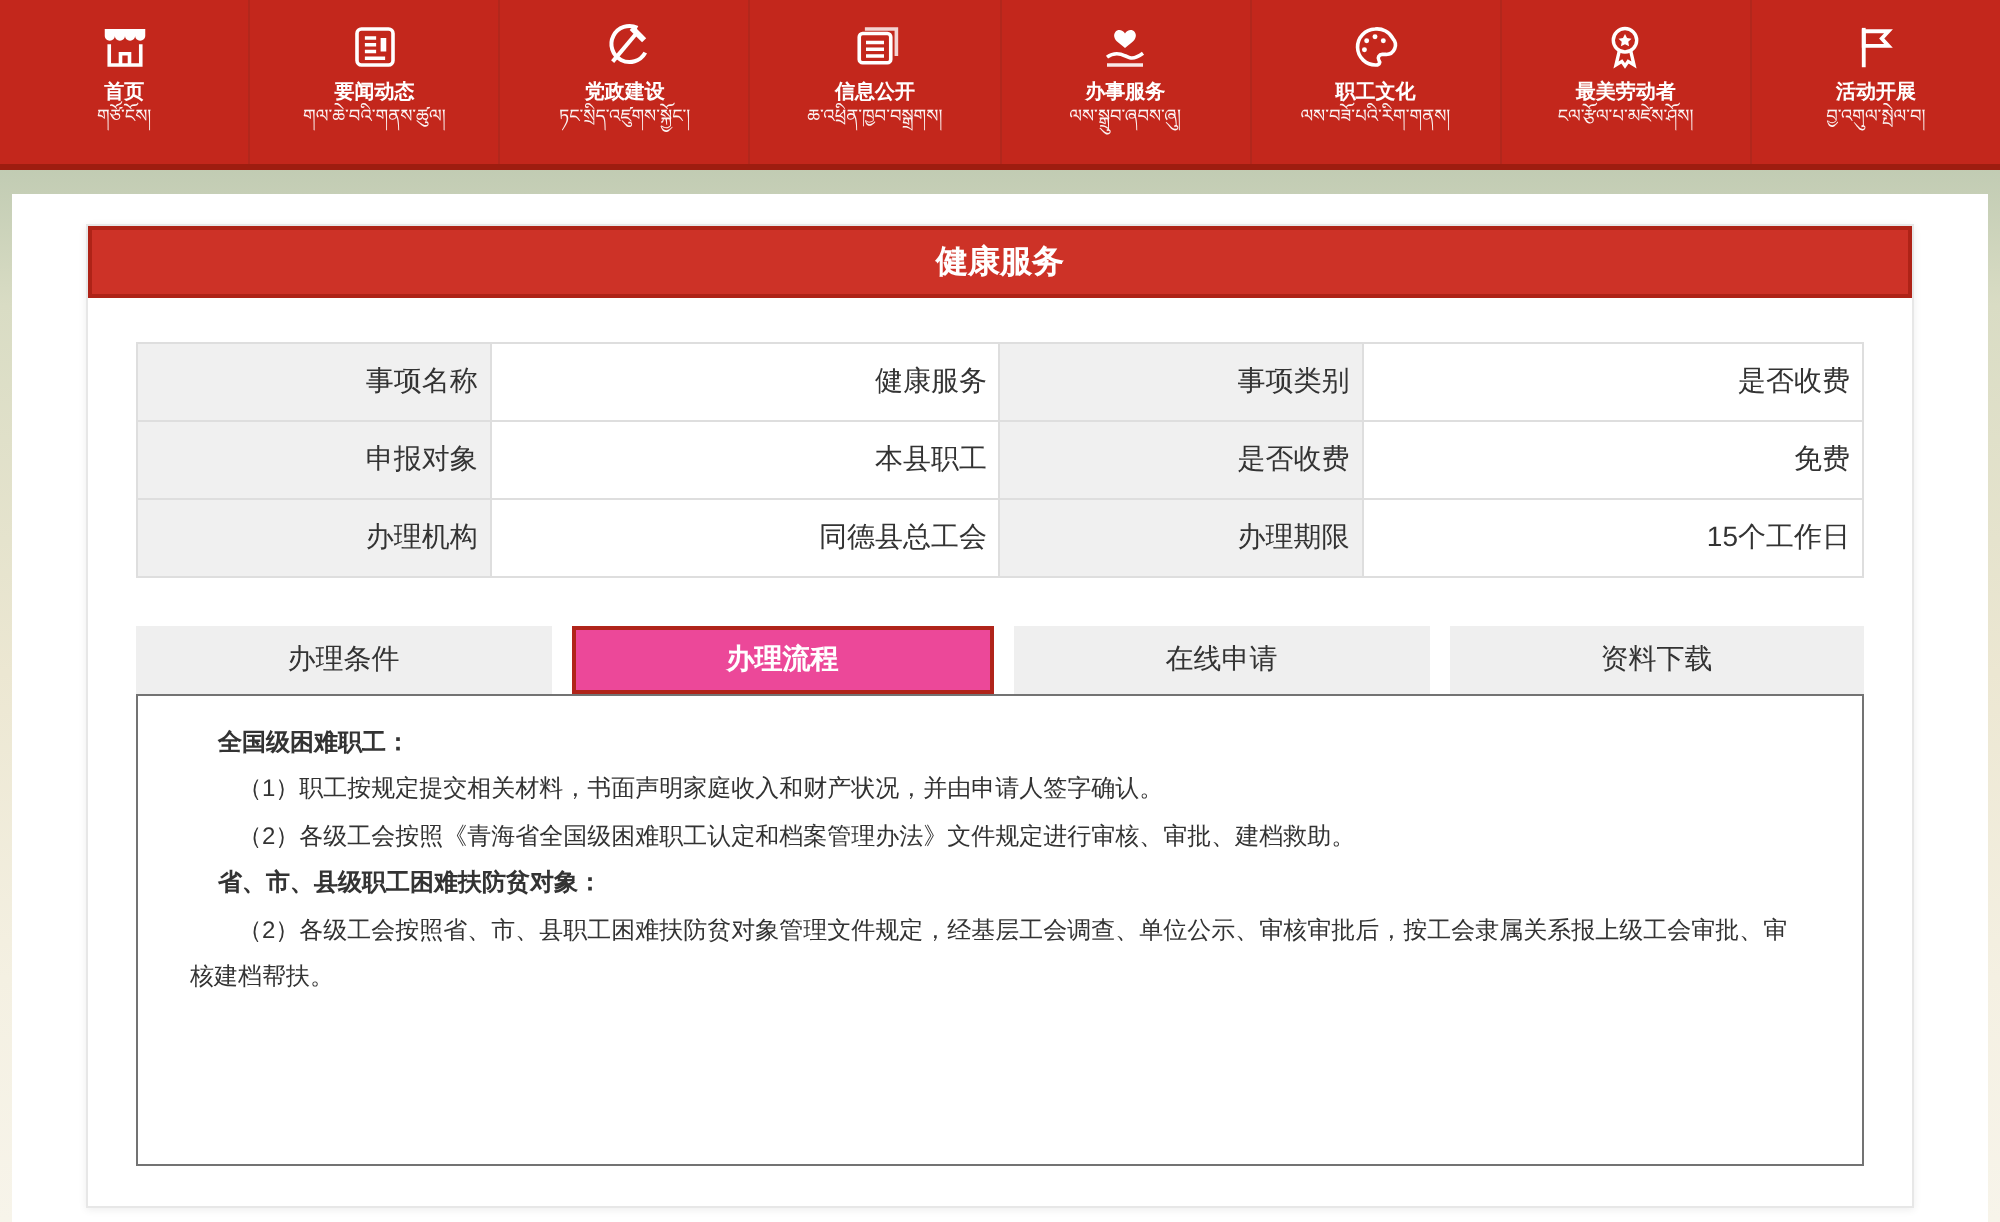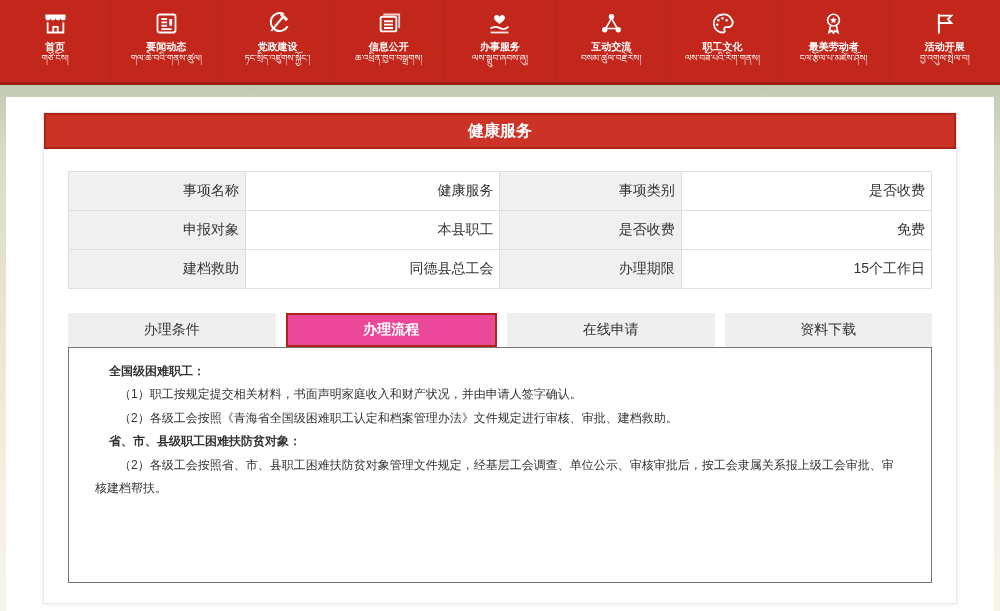--- a/index.html
+++ b/index.html
@@ -134,32 +134,20 @@
       <svg viewBox="0 0 24 24" fill="none" stroke="#fff" stroke-width="1.6">
         <path d="M12 6c.9-1.7 3.2-2.1 4.3-.7 1 1.3.6 3.2-1.3 4.7L12 12.4 9 10c-1.9-1.5-2.3-3.4-1.3-4.7C8.8 3.9 11.1 4.3 12 6z" fill="#fff" stroke="none"></path>
         <path d="M4 16.5c2.5-1.8 5.5-1.8 8-.6l2.2.9c1.8.5 3.6-.4 5.8-2"></path>
         <path d="M4 20h16" opacity=".9"></path>
       </svg>
     </span>
     <span class="nav-label">办事服务</span>
     <span class="nav-tibetan">ལས་སྒྲུབ་ཞབས་ཞུ།</span>
   </div>
 
-  <div class="nav-item">
-    <span class="nav-icon">
-      <svg viewBox="0 0 24 24" fill="none" stroke="#fff" stroke-width="1.4">
-        <path d="M12 7.5 6.8 16.5h10.4z"></path>
-        <circle cx="12" cy="6" r="2.4" fill="#fff" stroke="none"></circle>
-        <circle cx="6" cy="17.5" r="2.4" fill="#fff" stroke="none"></circle>
-        <circle cx="18" cy="17.5" r="2.4" fill="#fff" stroke="none"></circle>
-      </svg>
-    </span>
-    <span class="nav-label">互动交流</span>
-    <span class="nav-tibetan">བསམ་ཚུལ་བརྗེ་རེས།</span>
-  </div>
 
   <div class="nav-item">
     <span class="nav-icon">
       <svg viewBox="0 0 24 24" fill="none" stroke="#fff" stroke-width="1.6">
         <path d="M12 4a8 8 0 1 0 .5 16c1.6 0 1.9-1.3 1.2-2.2-.7-1 .1-2.5 1.5-2.5H17a4.2 4.2 0 0 0 3-7A8 8 0 0 0 12 4z"></path>
         <circle cx="8.3" cy="9.2" r="1.1" fill="#fff" stroke="none"></circle>
         <circle cx="12" cy="7.4" r="1.1" fill="#fff" stroke="none"></circle>
         <circle cx="15.7" cy="9.2" r="1.1" fill="#fff" stroke="none"></circle>
         <circle cx="7.3" cy="13.2" r="1.1" fill="#fff" stroke="none"></circle>
       </svg>
@@ -206,21 +194,21 @@
           <td class="lbl lbl2">事项类别</td>
           <td class="val w2">是否收费</td>
         </tr>
         <tr>
           <td class="lbl">申报对象</td>
           <td class="val w1">本县职工</td>
           <td class="lbl lbl2">是否收费</td>
           <td class="val w2">免费</td>
         </tr>
         <tr>
-          <td class="lbl">建档救助</td>
+          <td class="lbl">办理机构</td>
           <td class="val w1">同德县总工会</td>
           <td class="lbl lbl2">办理期限</td>
           <td class="val w2">15个工作日</td>
         </tr>
       </tbody>
     </table>
 
     <div class="tabs">
       <div class="tab">办理条件</div>
       <div class="tab active">办理流程</div>

